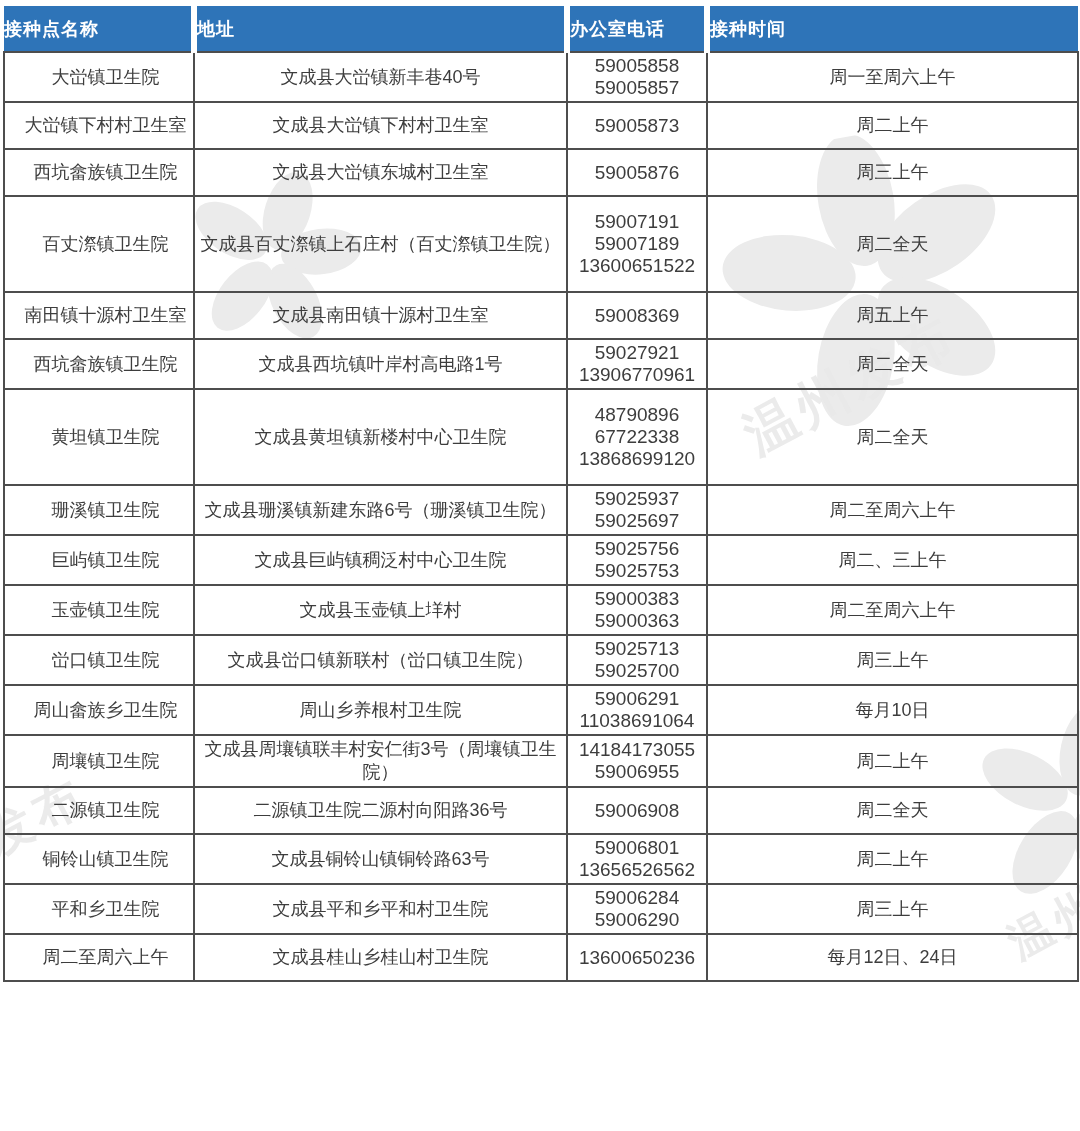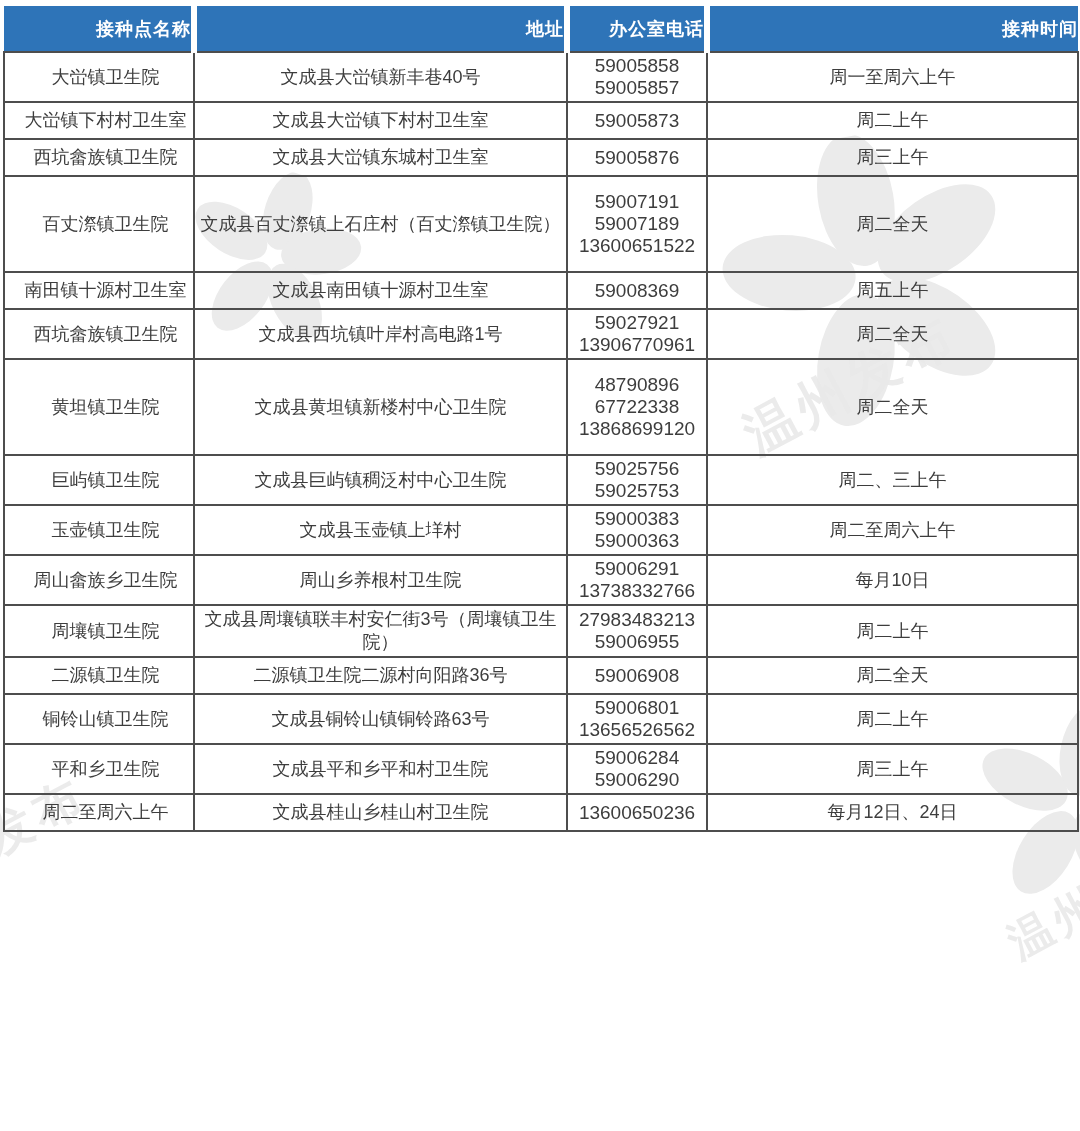--- a/index.html
+++ b/index.html
@@ -39,25 +39,25 @@
   col.c-name{width:190px;}
   col.c-addr{width:373px;}
   col.c-phone{width:140px;}
   col.c-time{width:371px;}
   thead tr{height:46px;}
   th{
     background:var(--header-bg);
     color:var(--header-text);
     font-size:18px;font-weight:bold;
     letter-spacing:1px;
-    text-align:right;vertical-align:middle;
+    text-align:left;vertical-align:middle;
     border-bottom:2px solid var(--border);
   }
   th:not(:last-child){border-right:6px solid #ffffff;}
-  tbody tr{height:37px;}
+  tbody tr{height:47px;}
   tbody tr.tall{height:96px;}
   td{
     background:transparent;
     color:var(--body-text);
     font-size:18px;
     text-align:center;vertical-align:middle;
     line-height:23px;
     padding:2px 4px;
     border-bottom:2px solid var(--border);
     border-right:2px solid var(--border);
@@ -185,20 +185,29 @@
       <td>黄坦镇卫生院</td>
       <td>文成县黄坦镇新楼村中心卫生院</td>
       <td class="phone-cell">
             <div class="phone-line">48790896</div>
             <div class="phone-line">67722338</div>
             <div class="phone-line">13868699120</div>
           </td>
       <td>周二全天</td>
     </tr>
 
+    <tr>
+      <td>珊溪镇卫生院</td>
+      <td>文成县珊溪镇新建东路6号（珊溪镇卫生院）</td>
+      <td class="phone-cell">
+            <div class="phone-line">59025937</div>
+            <div class="phone-line">59025697</div>
+          </td>
+      <td>周二至周六上午</td>
+    </tr>
 
     <tr>
       <td>巨屿镇卫生院</td>
       <td>文成县巨屿镇稠泛村中心卫生院</td>
       <td class="phone-cell">
             <div class="phone-line">59025756</div>
             <div class="phone-line">59025753</div>
           </td>
       <td>周二、三上午</td>
     </tr>
@@ -206,36 +215,45 @@
     <tr>
       <td>玉壶镇卫生院</td>
       <td>文成县玉壶镇上垟村</td>
       <td class="phone-cell">
             <div class="phone-line">59000383</div>
             <div class="phone-line">59000363</div>
           </td>
       <td>周二至周六上午</td>
     </tr>
 
+    <tr>
+      <td>峃口镇卫生院</td>
+      <td>文成县峃口镇新联村（峃口镇卫生院）</td>
+      <td class="phone-cell">
+            <div class="phone-line">59025713</div>
+            <div class="phone-line">59025700</div>
+          </td>
+      <td>周三上午</td>
+    </tr>
 
     <tr>
       <td>周山畲族乡卫生院</td>
       <td>周山乡养根村卫生院</td>
       <td class="phone-cell">
             <div class="phone-line">59006291</div>
-            <div class="phone-line">13738332766</div>
+            <div class="phone-line">11038691064</div>
           </td>
       <td>每月10日</td>
     </tr>
 
     <tr>
       <td>周壤镇卫生院</td>
       <td>文成县周壤镇联丰村安仁街3号（周壤镇卫生院）</td>
       <td class="phone-cell">
-            <div class="phone-line">27983483213</div>
+            <div class="phone-line">14184173055</div>
             <div class="phone-line">59006955</div>
           </td>
       <td>周二上午</td>
     </tr>
 
     <tr>
       <td>二源镇卫生院</td>
       <td>二源镇卫生院二源村向阳路36号</td>
       <td class="phone-cell">
             <div class="phone-line">59006908</div>

